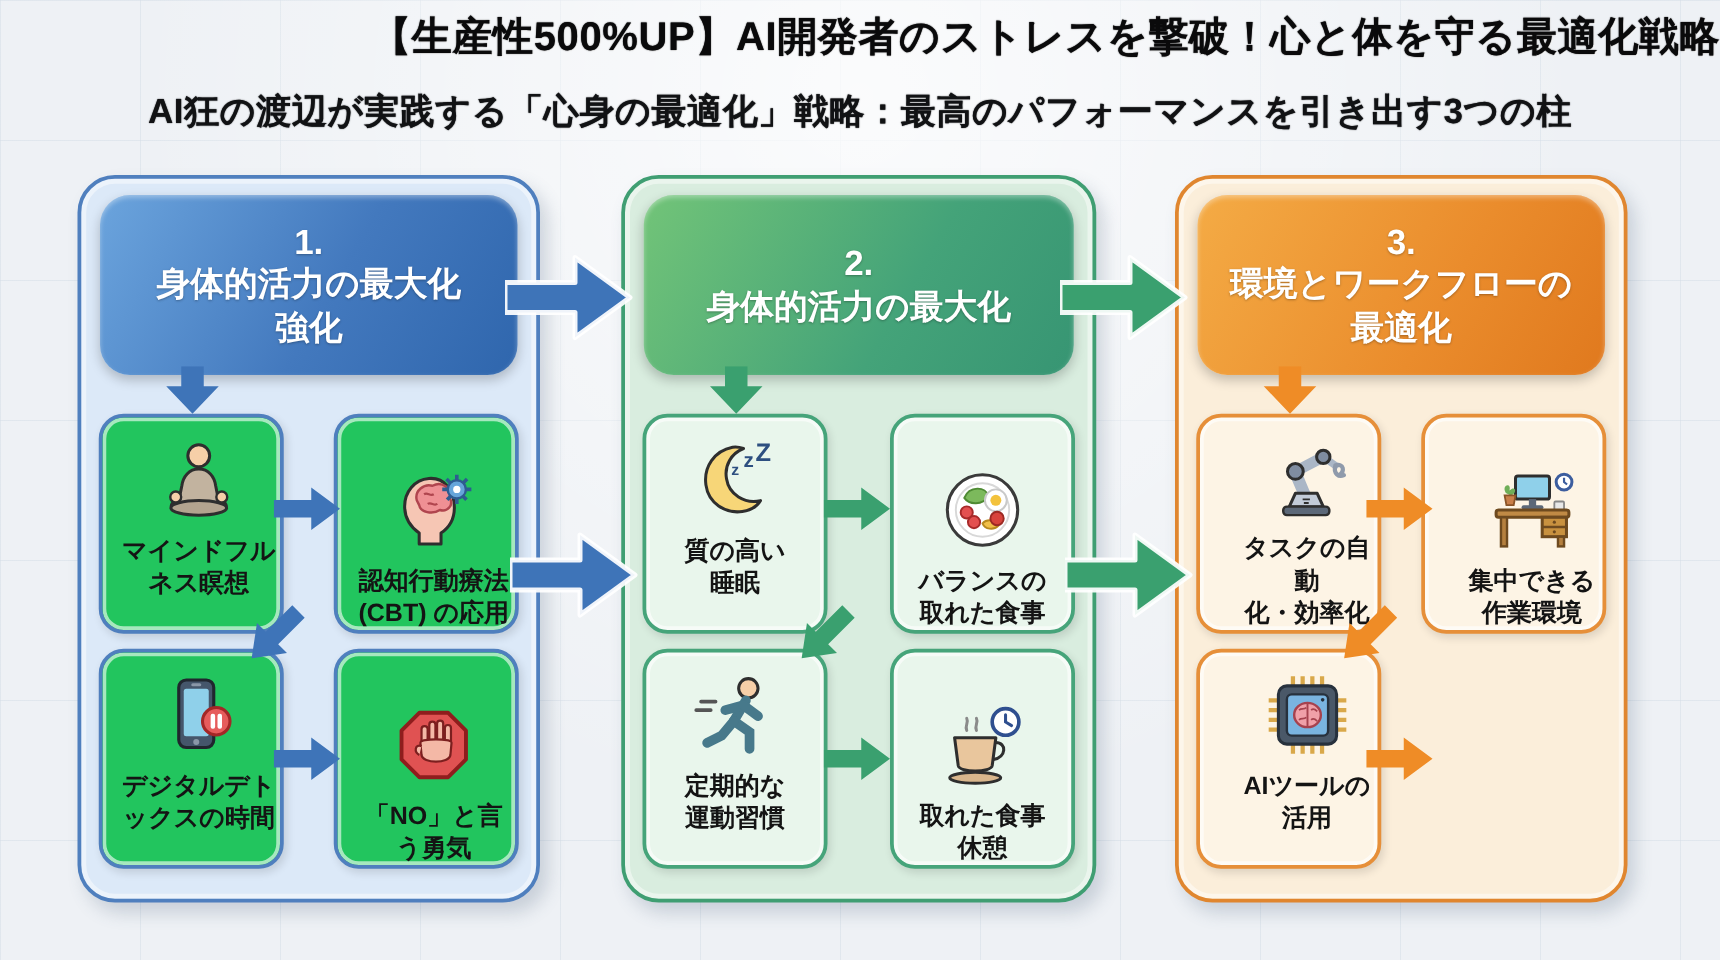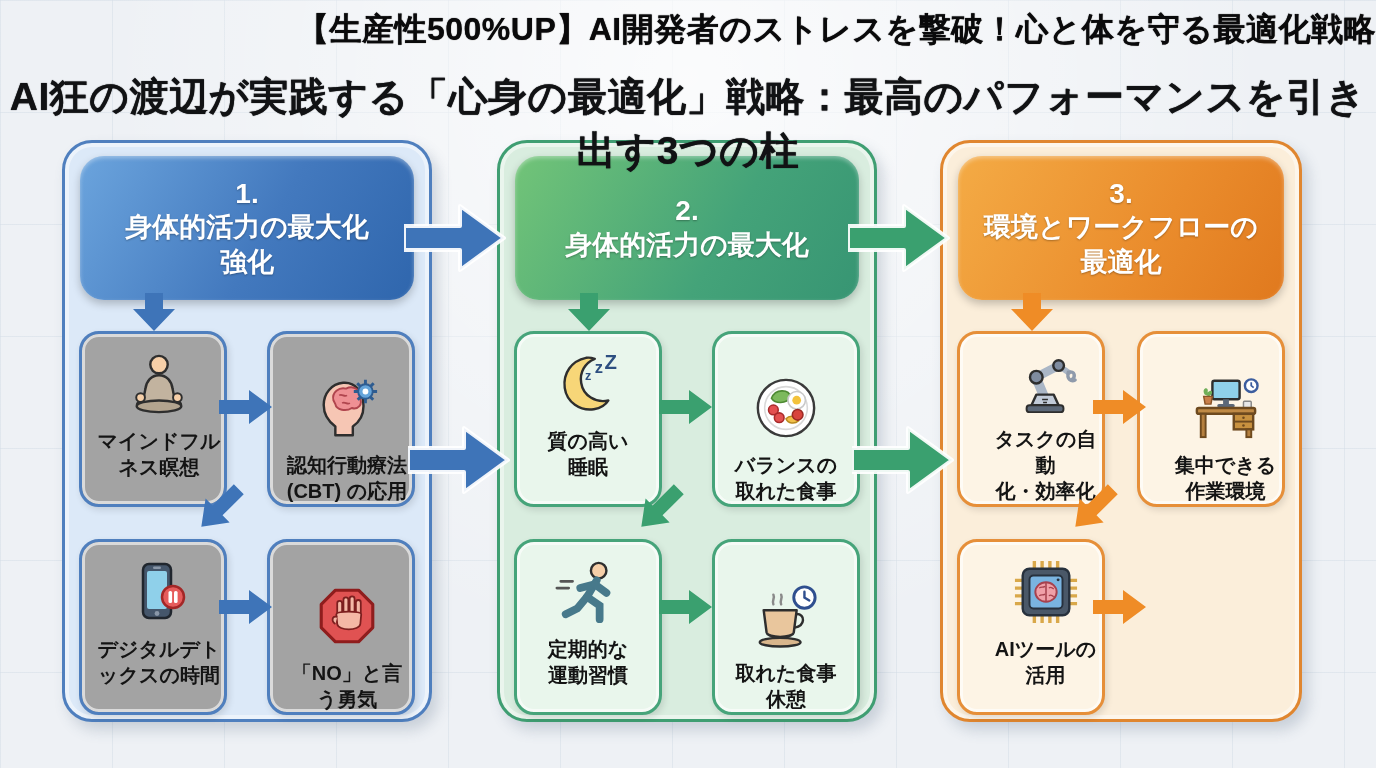--- a/index.html
+++ b/index.html
@@ -22,21 +22,21 @@
   }
   .title{
     position:absolute;top:8px;left:0;right:0;text-align:right;
     font-size:32px;font-weight:900;color:#0a0a0b;letter-spacing:.5px;
     text-shadow:0 0 1px #0a0a0b, 1px 1px 0 rgba(255,255,255,.8);
     z-index:5;
     margin-left:10px;
   }
   .subtitle{
     position:absolute;top:70px;left:0;right:0;text-align:center;
-    font-size:39px;font-weight:800;color:#111214;letter-spacing:.5px;
+    font-size:28px;font-weight:800;color:#111214;letter-spacing:.5px;
     text-shadow:0 0 1px #111214;
     z-index:5;
   }
   .panel{
     position:absolute;top:140px;height:582px;border-radius:30px;
     border:3.5px solid;box-sizing:border-box;
     box-shadow:6px 8px 14px rgba(70,90,120,.22), inset 0 0 0 4px rgba(255,255,255,.45);
     z-index:2;
   }
   .panel.p1{left:62px;width:370px;background:#dce9f8;border-color:#4f7fbe;}
@@ -54,25 +54,25 @@
   .hdr.h1{background:linear-gradient(120deg,#6ba4dd 0%,#4379be 55%,#2f66ad 100%);}
   .hdr.h2{background:linear-gradient(120deg,#72c478 0%,#44a379 60%,#379573 100%);}
   .hdr.h3{background:linear-gradient(120deg,#f4ab45 0%,#ea8c2c 60%,#e0791e 100%);}
 
   .card{
     position:absolute;width:148px;height:176px;border-radius:20px;
     border:3px solid;box-sizing:border-box;
     display:flex;flex-direction:column;align-items:center;padding-top:10px;
     box-shadow:2px 3px 7px rgba(0,0,0,.12), inset 0 0 0 3px rgba(255,255,255,.6);
   }
-  .p1 .card{background:#a3a3a3;border-color:#4f7fbe;padding-left:12px;}
+  .p1 .card{background:#22c55e;border-color:#4f7fbe;padding-left:12px;}
   .p2 .card{background:#e9f6ec;border-color:#46a47a;}
   .p3 .card{background:#fdf4e5;border-color:#e68f39;padding-left:29px;}
   .card.c1{left:14px;} .card.c2{right:14px;justify-content:flex-end;}
-  .card.r1{top:188px;} .card.r2{top:396px;}
+  .card.r1{top:188px;} .card.r2{top:376px;}
   .iconbox{height:80px;display:flex;align-items:center;justify-content:center;}
   .lbl{
     margin-top:4px;font-size:20px;font-weight:800;color:#141414;
     text-align:center;line-height:1.3;white-space:pre-line;letter-spacing:0;
   }
 
   .arr{position:absolute;z-index:3;line-height:0;}
   .a-down{left:66px;top:150px;}
   .a-r1{left:50%;margin-left:-28px;top:244px;}
   .a-r2{left:50%;margin-left:-28px;top:444px;}

